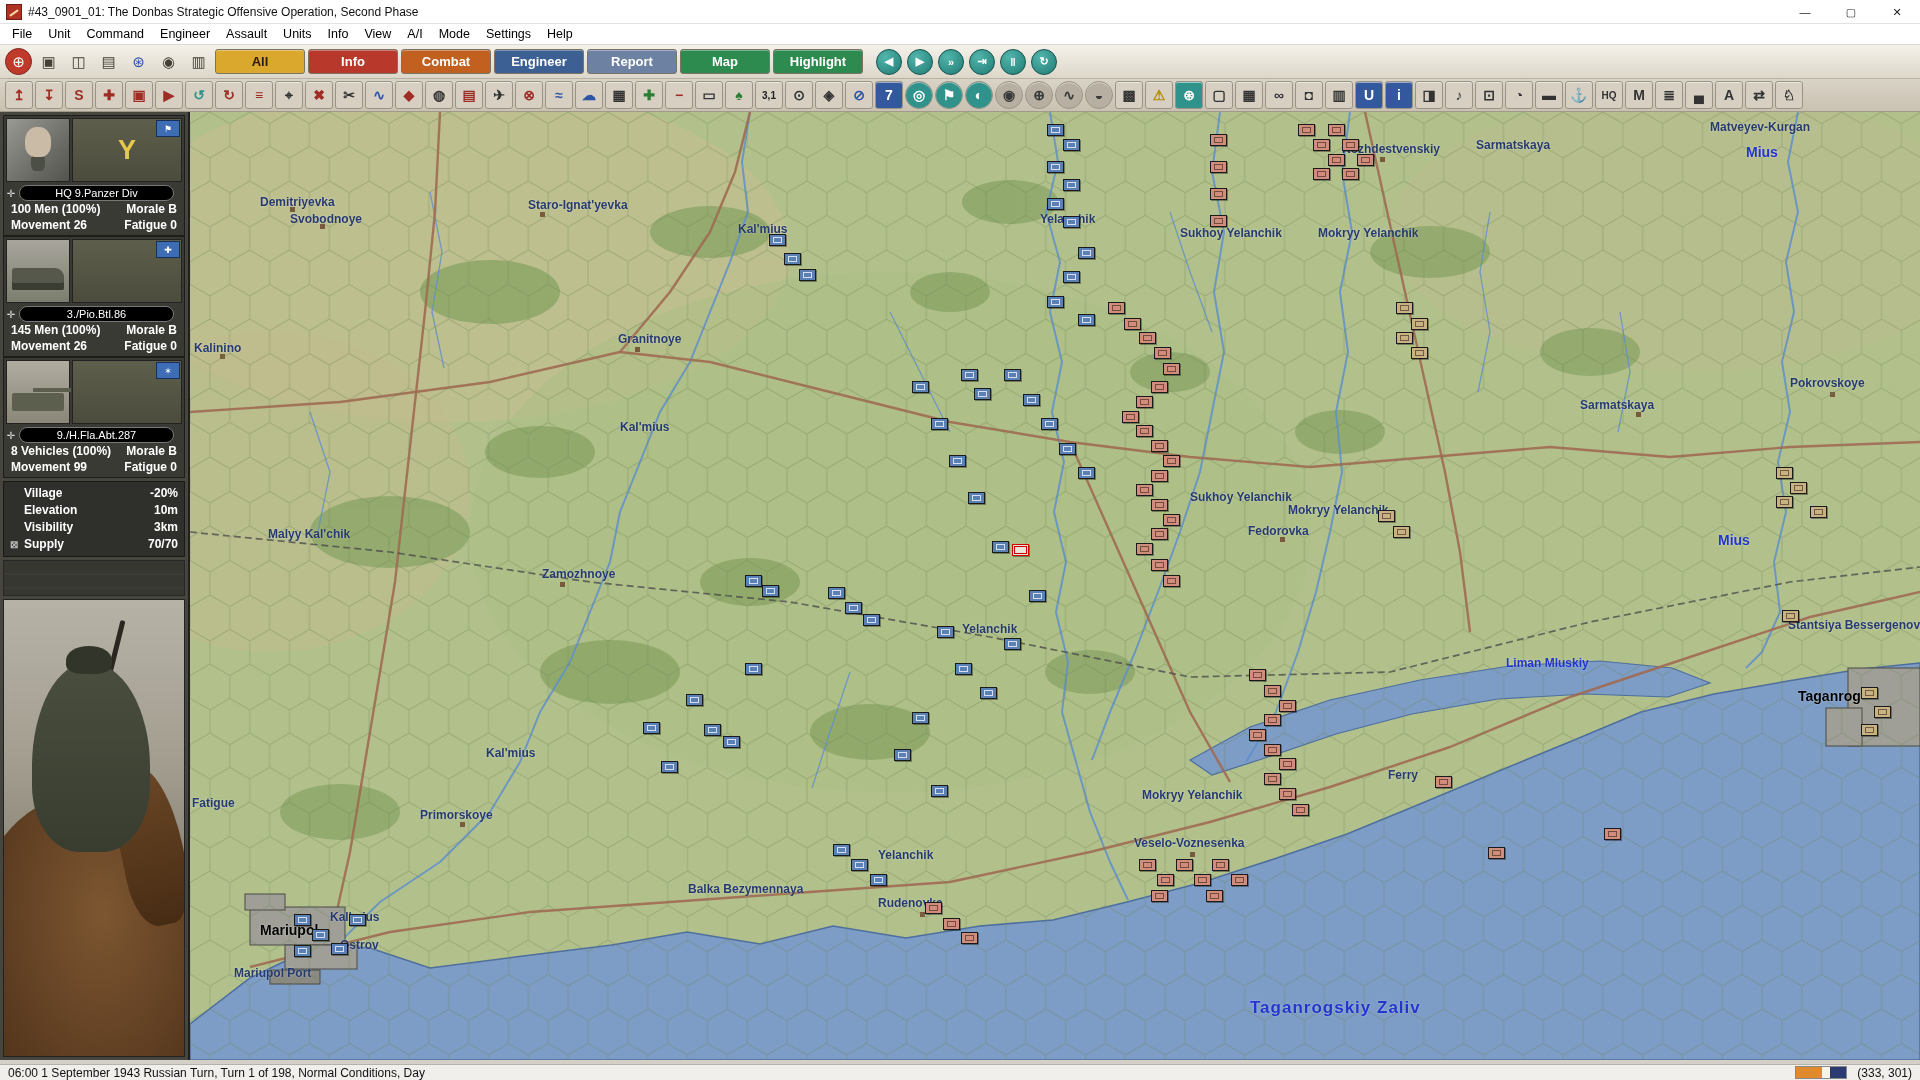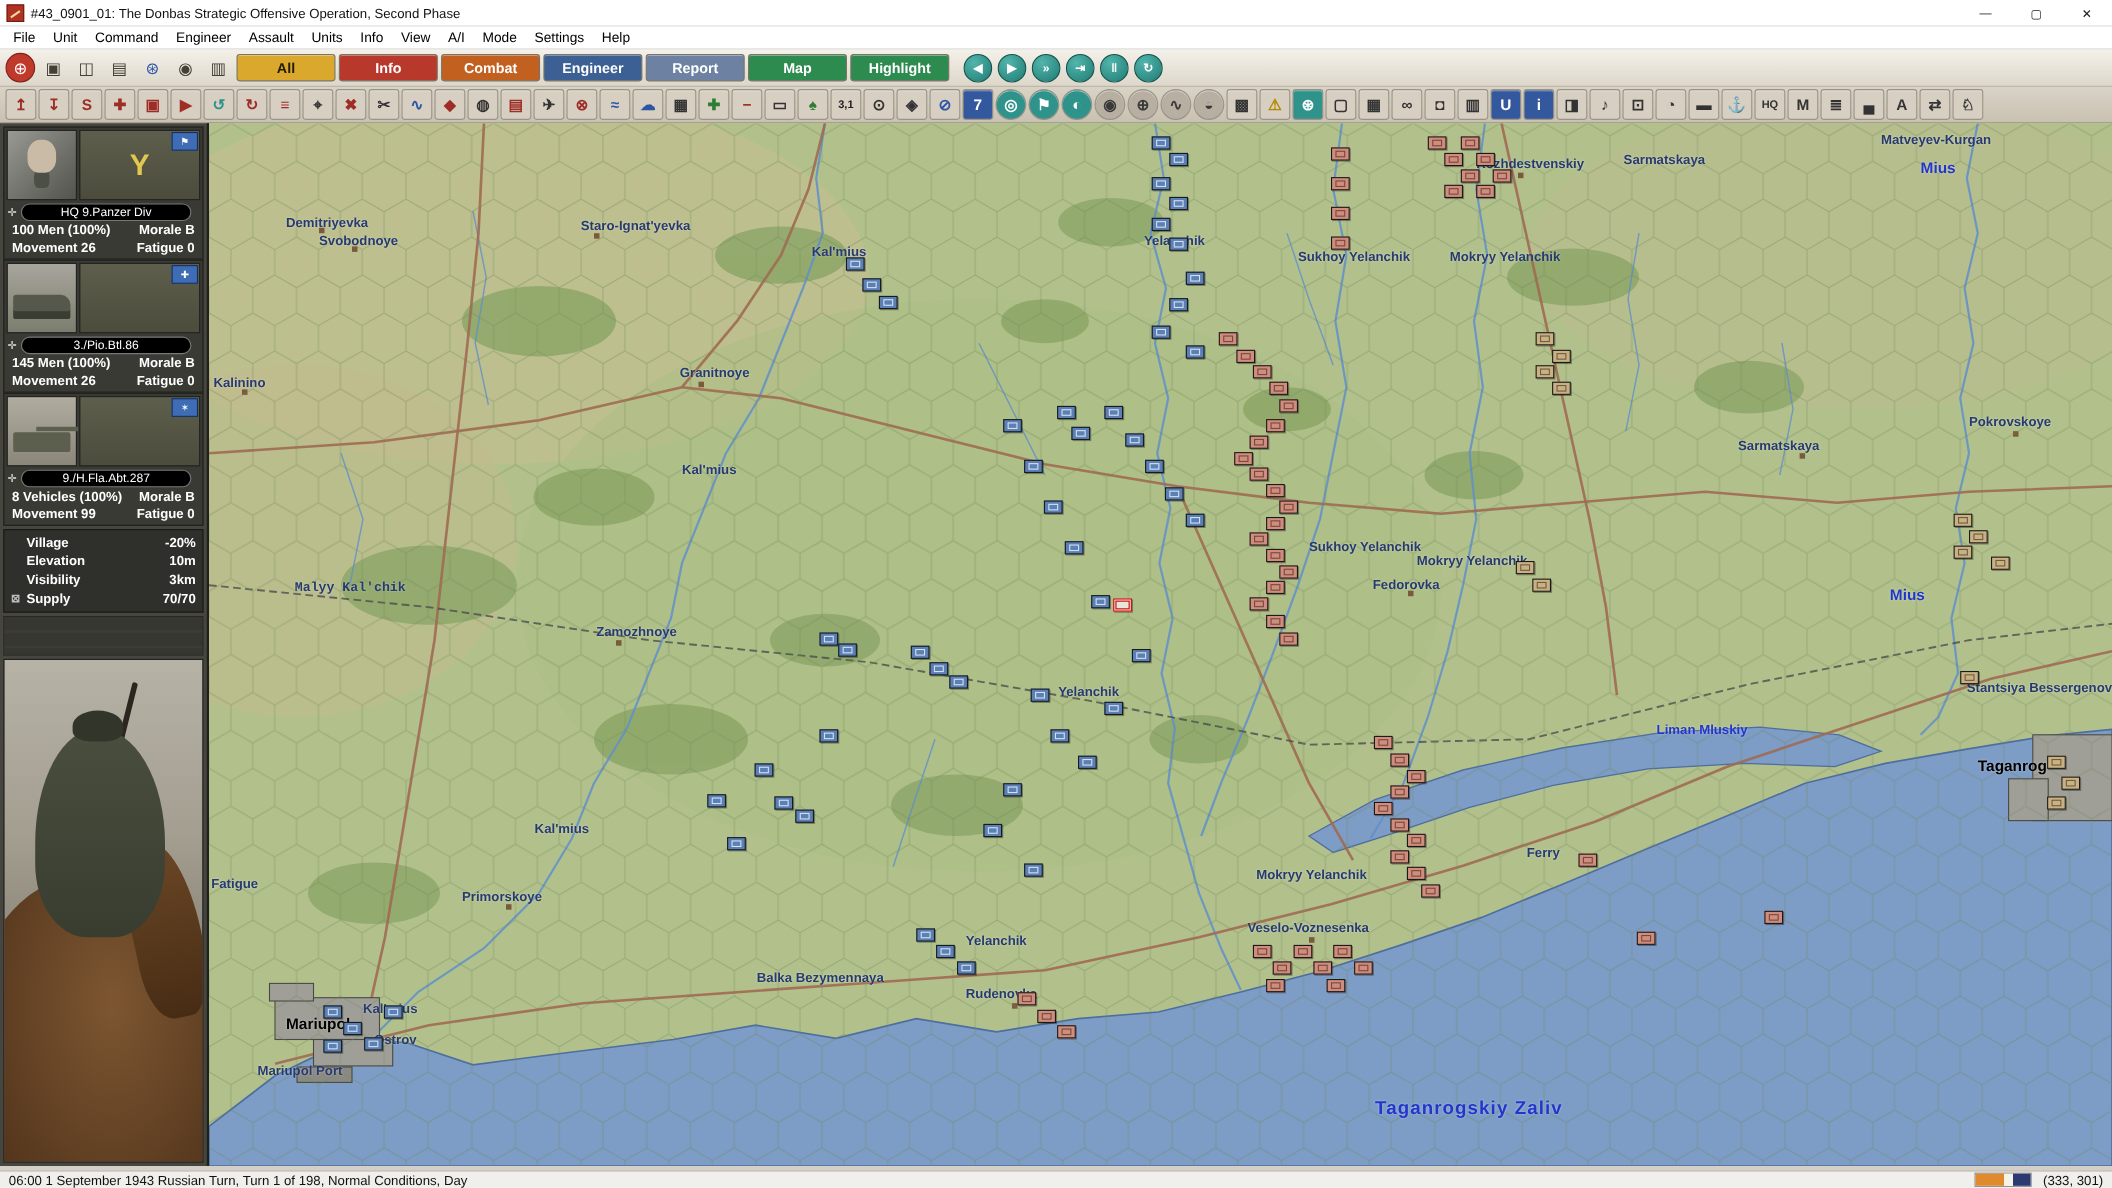--- a/index.html
+++ b/index.html
@@ -418,21 +418,21 @@
         <div class="mlabel town" style="left: 990px; top: 114px;">Sukhoy Yelanchik</div>
         <div class="mlabel town" style="left: 1128px; top: 114px;">Mokryy Yelanchik</div>
         <div class="mlabel town" style="left: 1152px; top: 30px;">Rozhdestvenskiy</div>
         <div class="mlabel town" style="left: 1286px; top: 26px;">Sarmatskaya</div>
         <div class="mlabel town" style="left: 1520px; top: 8px;">Matveyev-Kurgan</div>
         <div class="mlabel water-lg" style="left: 1556px; top: 32px;">Mius</div>
         <div class="mlabel town" style="left: 1600px; top: 264px;">Pokrovskoye</div>
         <div class="mlabel town" style="left: 428px; top: 220px;">Granitnoye</div>
         <div class="mlabel town" style="left: 4px; top: 229px;">Kalinino</div>
         <div class="mlabel town" style="left: 430px; top: 308px;">Kal'mius</div>
-        <div class="mlabel town" style="left: 78px; top: 415px; font-family: Liberation Mono, monospace;">Malyy Kal'chik</div>
+        <div class="mlabel town" style="left: 78px; top: 415px;">Malyy Kal'chik</div>
         <div class="mlabel town" style="left: 352px; top: 455px;">Zamozhnoye</div>
         <div class="mlabel town" style="left: 1000px; top: 378px;">Sukhoy Yelanchik</div>
         <div class="mlabel town" style="left: 1098px; top: 391px;">Mokryy Yelanchik</div>
         <div class="mlabel town" style="left: 1058px; top: 412px;">Fedorovka</div>
         <div class="mlabel town" style="left: 1390px; top: 286px;">Sarmatskaya</div>
         <div class="mlabel water-lg" style="left: 1528px; top: 420px;">Mius</div>
         <div class="mlabel town" style="left: 1598px; top: 506px;">Stantsiya Bessergenov</div>
         <div class="mlabel city" style="left: 1608px; top: 576px;">Taganrog</div>
         <div class="mlabel water" style="left: 1316px; top: 544px;">Liman Mluskiy</div>
         <div class="mlabel town" style="left: 772px; top: 510px;">Yelanchik</div>

